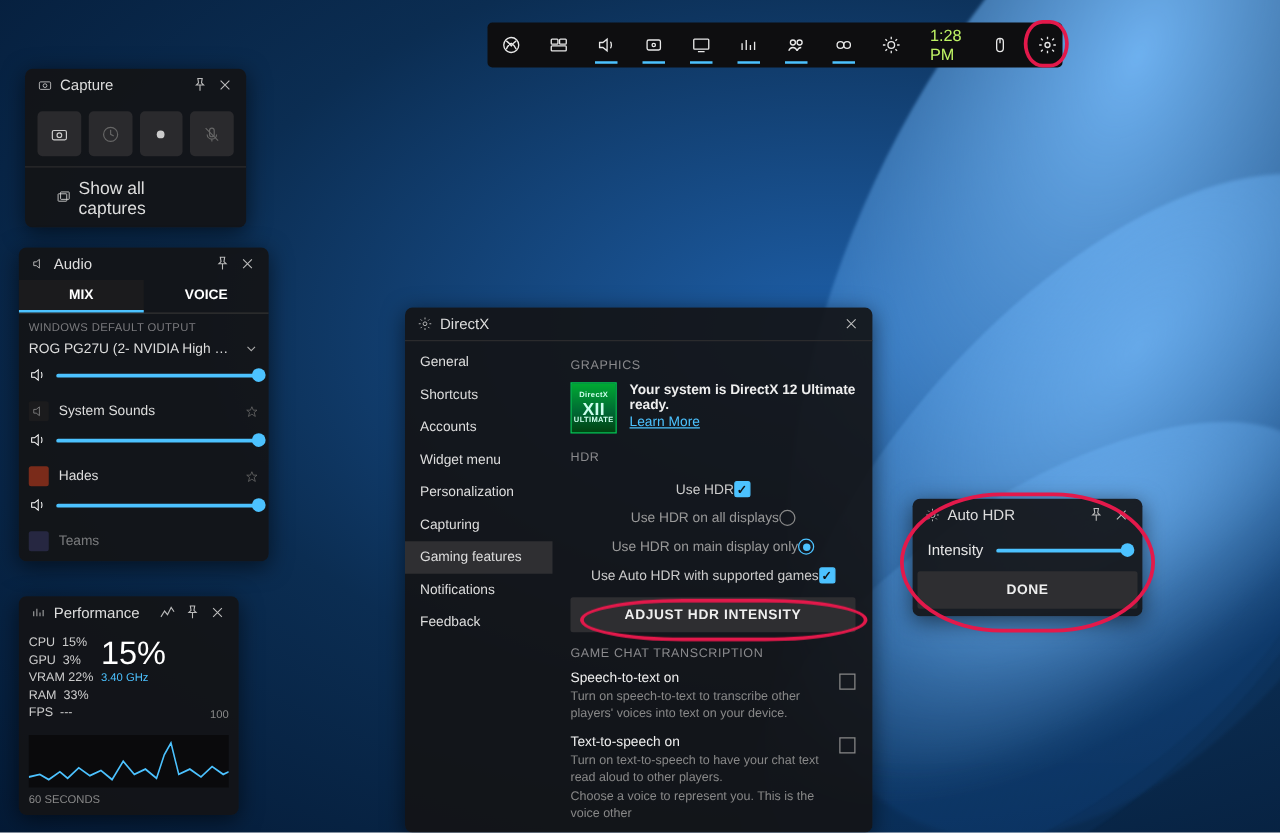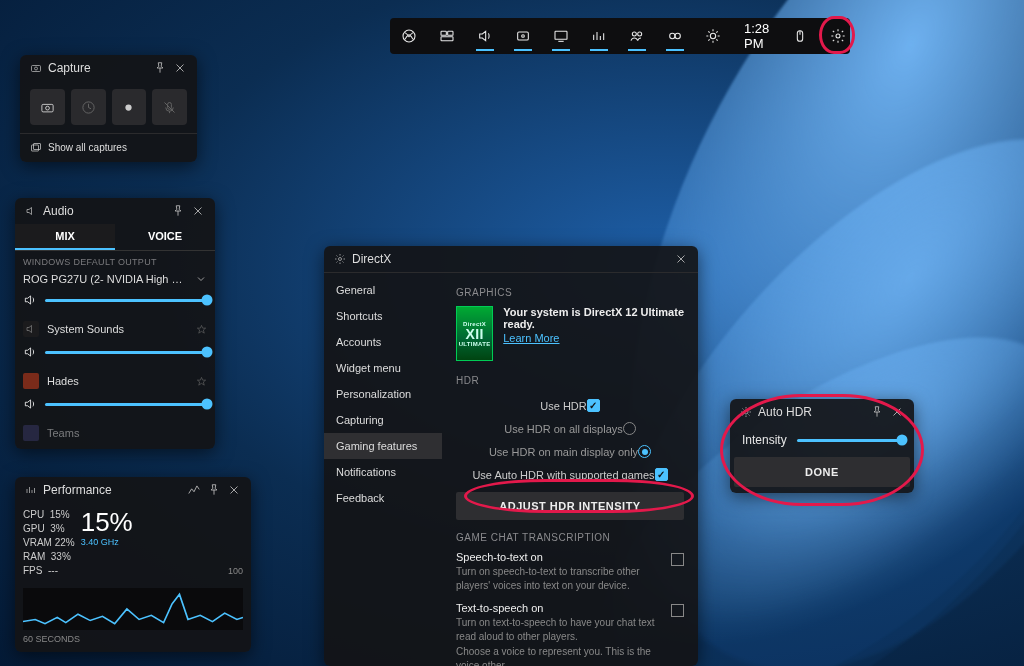--- a/index.html
+++ b/index.html
@@ -42,35 +42,35 @@
     display:flex; align-items:center;
   }
   .gb-item {
     flex:0 0 38px; height:36px; display:flex; align-items:center; justify-content:center;
     position:relative; cursor:pointer;
   }
   .gb-item svg { width:16px; height:16px; stroke:#e8e8e8; fill:none; stroke-width:1.6; }
   .gb-item.active::after {
     content:""; position:absolute; bottom:3px; left:10px; right:10px; height:2px; background:#4cc2ff;
   }
-  .gb-clock { padding:0 12px; color:#ffffff; font-size:13px; }
+  .gb-clock { padding:0 12px; color:#bef264; font-size:13px; }
   .gb-divider { width:1px; height:22px; background:#333; }
 
   
   .capture { top:55px; left:20px; width:177px; }
   .cap-row { display:flex; gap:6px; padding:8px 10px; }
   .cap-btn {
     flex:1; height:36px; background:#2a2a2d; border-radius:4px;
     display:flex; align-items:center; justify-content:center; cursor:pointer;
   }
   .cap-btn svg { width:15px; height:15px; stroke:#ccc; fill:none; stroke-width:1.5;}
   .cap-btn.dim svg { stroke:#666;}
   .cap-footer {
-    display:flex; gap:6px;
-    padding:8px 10px; font-size:10px; color:#ddd; cursor:pointer;
+    display:flex; align-items:center; gap:6px;
+    padding:8px 25px; font-size:14px; color:#ddd; cursor:pointer;
     border-top:1px solid #2b2b2d;
   }
 
   
   .audio { top:198px; left:15px; width:200px; }
   .tabs { display:flex; border-bottom:1px solid #333; }
   .tab { flex:1; text-align:center; padding:6px 0; font-size:11px; font-weight:600; color:#fff; cursor:pointer; }
   .tab.active { border-bottom:2px solid #4cc2ff; background:#1b1b1d;}
   .audio-body { padding:6px 8px 8px; display:flex; flex-direction:column; gap:6px;}
   .sublabel { font-size:9px; letter-spacing:.3px; color:#7a7a7d; text-transform:uppercase; }
@@ -85,21 +85,21 @@
   }
   .slider::after{
     content:""; position:absolute; right:calc(100% - var(--p,100%)); top:50%;
     width:11px; height:11px; background:#4cc2ff; border-radius:50%; transform:translate(50%,-50%);
   }
   .app-row { display:flex; align-items:center; gap:8px; font-size:11px; color:#ddd; margin-top:4px;}
   .app-ico { width:16px; height:16px; display:flex; align-items:center; justify-content:center; border-radius:2px;}
   .app-row .star { width:11px;height:11px;stroke:#666;fill:none;stroke-width:1.4;}
 
   
-  .perf { top:477px; left:15px; width:236px; }
+  .perf { top:477px; left:15px; width:176px; }
   .perf-body { display:flex; padding:6px 8px 8px; gap:6px; }
   .stat-col { display:flex; flex-direction:column; gap:3px; font-size:10px; color:#ccc; }
   .stat-col span { white-space:nowrap;}
   .big-col { flex:1; display:flex; flex-direction:column; align-items:flex-start; }
   .big-pct { font-size:26px; font-weight:300; color:#fff; line-height:1;}
   .sub-ghz { font-size:9px; color:#4cc2ff; margin-top:2px;}
   .edge100 { font-size:9px; color:#888; align-self:flex-end;}
   .spark {
     margin:4px 8px 2px; height:42px; background:#0a0a0c;
     position:relative;
@@ -119,21 +119,21 @@
   .snav-item.sel { background:#2f2f32;}
   .smain {
     flex:1; padding:10px 14px; overflow-y:auto;
     font-size:11px; color:#ccc;
     scrollbar-width: thin; scrollbar-color:#444 transparent;
   }
   .smain::-webkit-scrollbar{width:6px;} .smain::-webkit-scrollbar-thumb{background:#444;border-radius:3px;}
   .sec-title { font-size:10px; letter-spacing:.5px; color:#8a8a8d; margin:4px 0 8px;}
   .dx-row { display:flex; gap:10px; align-items:flex-start; margin-bottom:14px;}
   .dx-badge {
-    width:44px; height:55px; background:linear-gradient(#0a3,#063 60%,#041);
+    width:44px; height:41px; background:linear-gradient(#0a3,#063 60%,#041);
     border:1px solid #0c5; display:flex; flex-direction:column; align-items:center; justify-content:center;
     font-size:6px; color:#cfe; font-weight:700; letter-spacing:.3px;
   }
   .dx-badge .dx12{ font-size:14px; font-weight:800; line-height:1;}
   .dx-text { font-size:11px; }
   .dx-text b { color:#eee; display:block; font-weight:600; margin-bottom:2px;}
   .dx-text a { color:#4cc2ff; text-decoration:underline; cursor:pointer; font-size:11px;}
   .opt-row {
     display:flex; align-items:center; justify-content:center;
     padding:5px 0;

